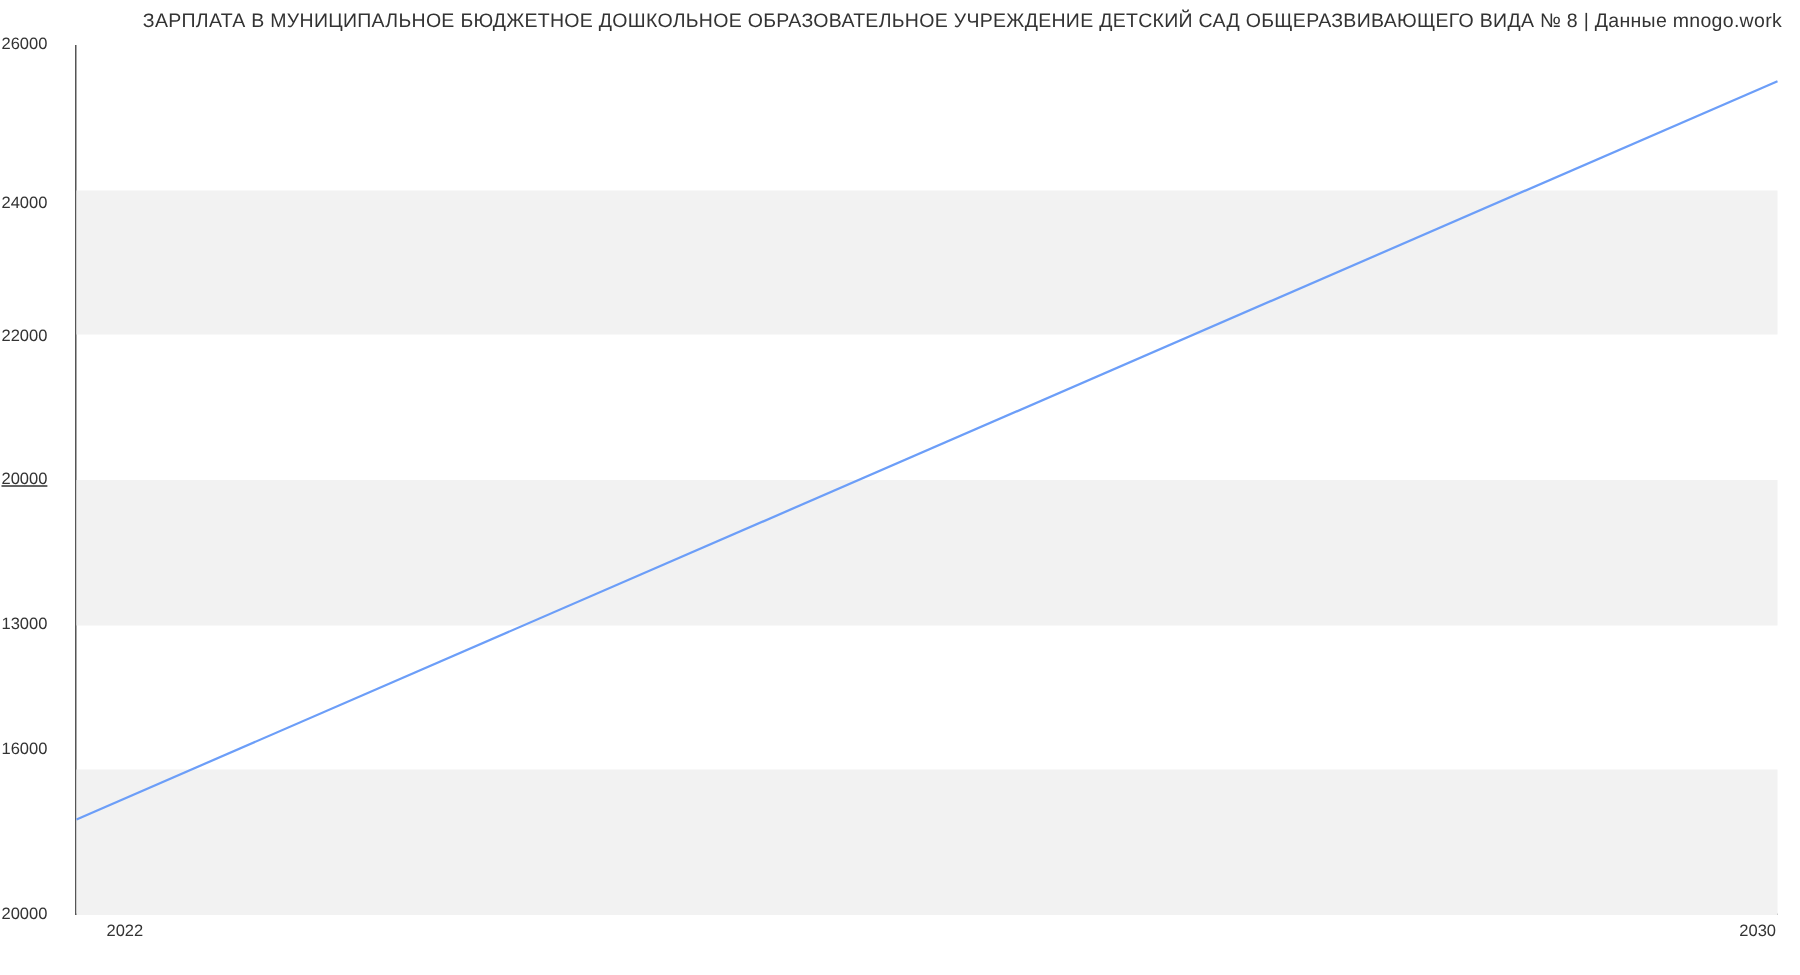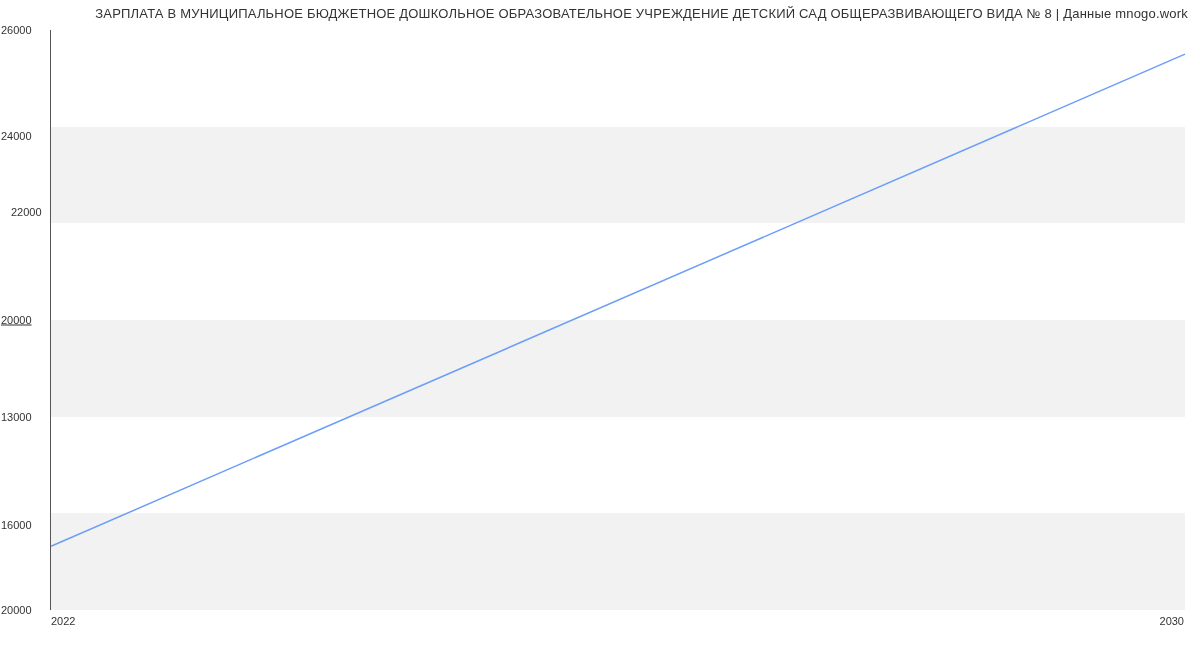--- a/index.html
+++ b/index.html
@@ -79,22 +79,22 @@
 <div class="chart-wrap">
   <div class="title">ЗАРПЛАТА В МУНИЦИПАЛЬНОЕ БЮДЖЕТНОЕ ДОШКОЛЬНОЕ ОБРАЗОВАТЕЛЬНОЕ УЧРЕЖДЕНИЕ ДЕТСКИЙ САД ОБЩЕРАЗВИВАЮЩЕГО ВИДА № 8 | Данные mnogo.work</div>
   <div class="plot" id="plot">
       <div class="band" style="top: 96.6667px; height: 96.6667px;"></div>
       <div class="band" style="top: 290px; height: 96.6667px;"></div>
       <div class="band" style="top: 483.333px; height: 96.6667px;"></div>
     <svg class="series" id="series-svg" preserveAspectRatio="none" viewBox="0 0 1135 580">
         <path d="M0 517.1666666666666 L1135 24.16666666666663" class="line-path" stroke="#6c9ef8"></path>
       </svg>
   <div class="tick-y" style="top: 580px;">20000</div>
-      <div class="tick-y" style="top: 495px;">16000</div>
+      <div class="tick-y" style="top: 470px;">16000</div>
       <div class="tick-y" style="top: 386.667px;">13000</div>
       <div class="tick-y" style="top: 290px; text-decoration: underline;">20000</div>
-      <div class="tick-y" style="top: 182px; padding-left: 10px;">22000</div>
+      <div class="tick-y" style="top: 195px;">22000</div>
       <div class="tick-y" style="top: 82px; margin-top: 24px;">24000</div>
       <div class="tick-y" style="top: 0px;">26000</div>
-      <div class="tick-x" style="transform: translateX(0px); left: 0;">2022</div>
+      <div class="tick-x" style="transform: translateX(0px); left: 20px;">2022</div>
       <div class="tick-x" style="transform: translateX(-100%); left: 1133px;">2030</div>
     </div>
 </div>
 
 </body></html>

